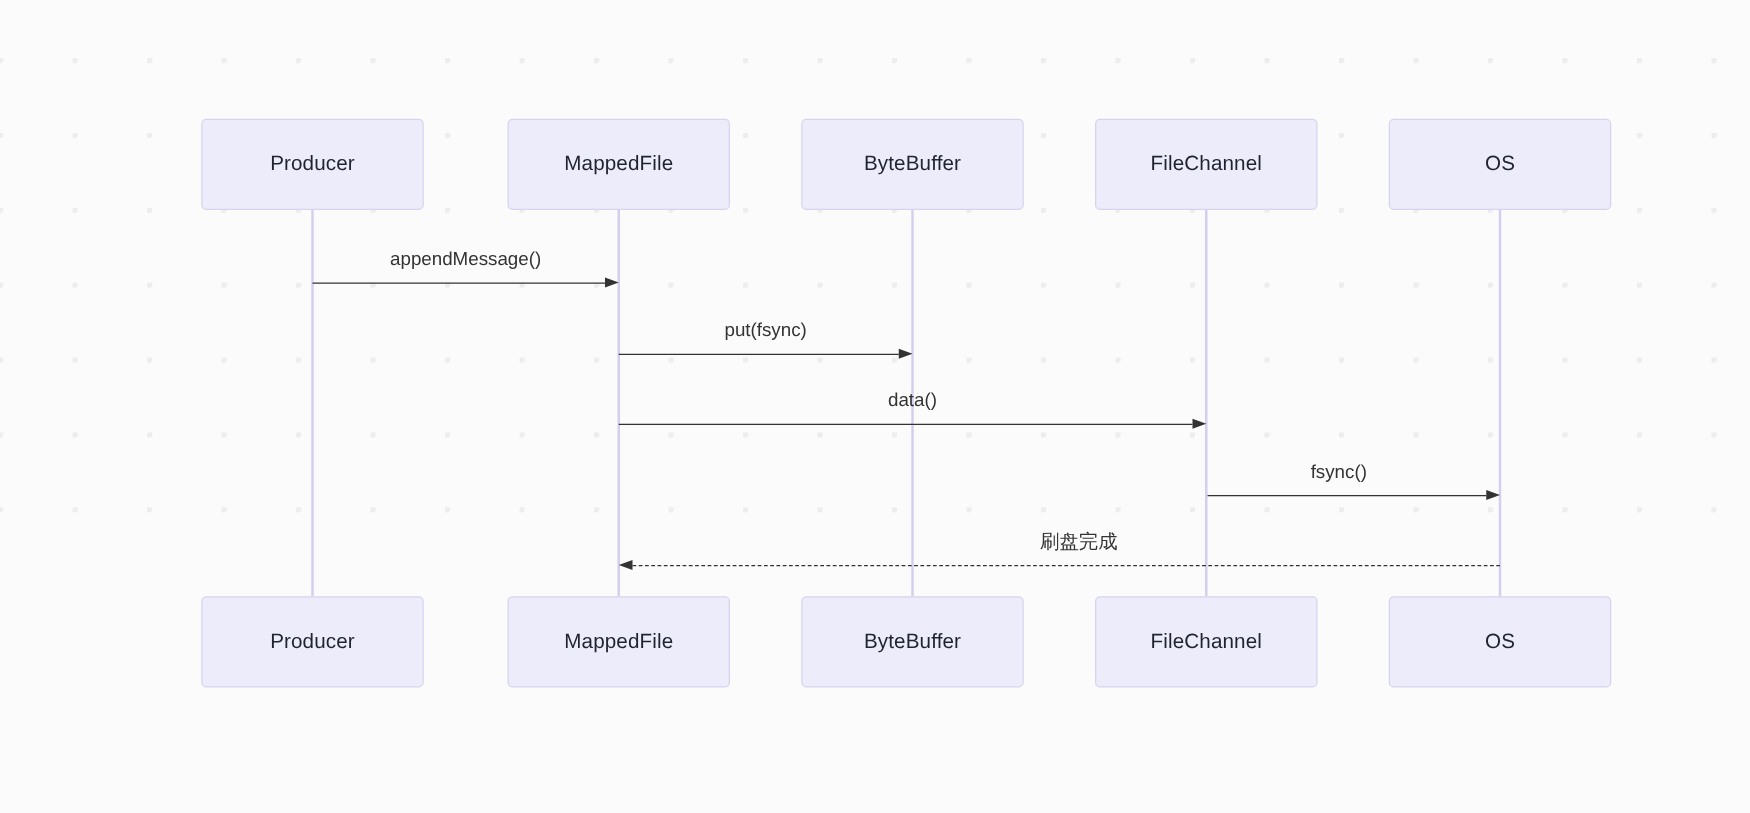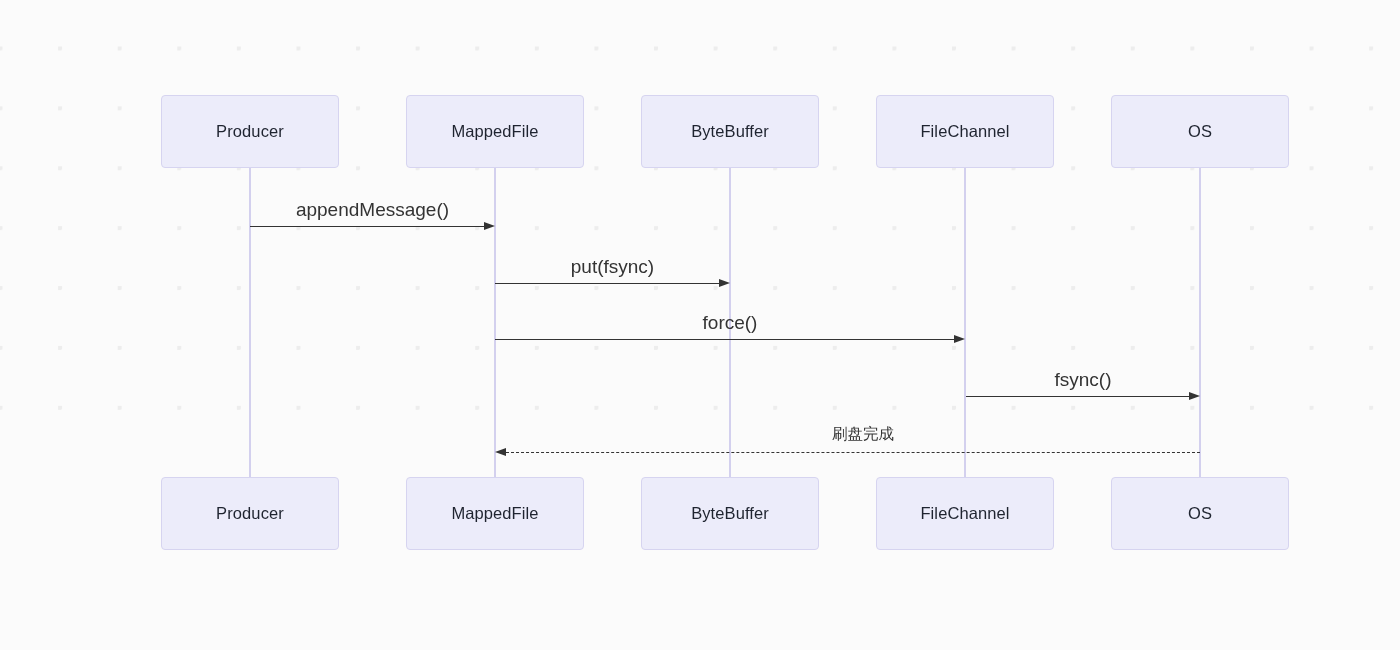--- a/index.html
+++ b/index.html
@@ -77,21 +77,21 @@
   }
   .arrowhead.right {
     border-left: 11px solid #333333;
   }
   .arrowhead.left {
     border-right: 11px solid #333333;
   }
   .message-label {
     position: absolute;
     top: -26px;
-    font-size: 19px;
+    font-size: 15px;
     color: #333333;
     white-space: nowrap;
     transform: translateX(-50%);
     line-height: 1;
   }
   .message-label.cjk {
     font-size: 15.5px;
   }
 </style>
 </head>
@@ -129,27 +129,27 @@
 
   <div class="message" style="left:495px; top:283px; width:235px;">
     <div class="message-line" style="width:224px;"></div>
     <div class="arrowhead right" style="left:224px;"></div>
     <div class="message-label" style="left:117.5px;">put(fsync)</div>
   </div>
 
   <div class="message" style="left:495px; top:339px; width:470px;">
     <div class="message-line" style="width:459px;"></div>
     <div class="arrowhead right" style="left:459px;"></div>
-    <div class="message-label" style="left:235px;">force()</div>
+    <div class="message-label" style="left:235px;">data()</div>
   </div>
 
   <div class="message" style="left:966px; top:396px; width:234px;">
     <div class="message-line" style="width:223px;"></div>
     <div class="arrowhead right" style="left:223px;"></div>
-    <div class="message-label" style="left:117px;">fsync()</div>
+    <div class="message-label" style="left:105px;">fsync()</div>
   </div>
 
   <div class="message" style="left:495px; top:452px; width:705px;">
     <div class="message-line dashed" style="left:11px; width:694px;"></div>
     <div class="arrowhead left" style="left:0px;"></div>
     <div class="message-label cjk" style="left:348px;margin-left:20px;">刷盘完成</div>
   </div>
 
   <div class="participant-box" style="left:161px; top:477px;">
     <span class="participant-label">Producer</span>

